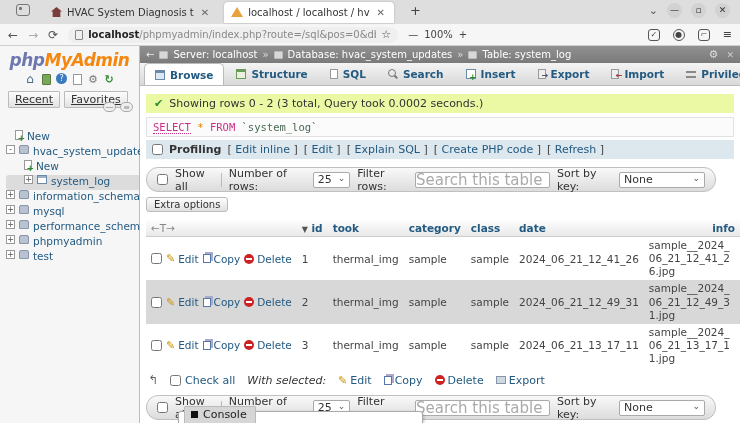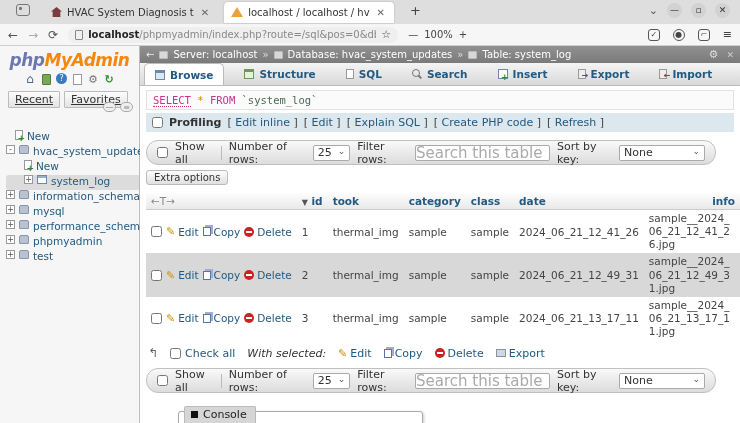--- a/index.html
+++ b/index.html
@@ -70,21 +70,21 @@
   
   .main { flex:1; position:relative; background:#fff; overflow:hidden; }
   .crumb { height:17px; background:linear-gradient(#919191,#7a7a7a); color:#fff; display:flex; align-items:center; gap:5px; padding:0 6px; font-size:10px; }
   .crumb .mini { width:9px; height:8px; background:#d8d8d8; border:1px solid #bbb; border-radius:1px; flex:0 0 9px; }
   .crumb .sep { color:#ddd; }
   .crumb-right { margin-left:auto; display:flex; gap:8px; align-items:center; }
   .crumb-gear::before { content:"⚙"; color:#ddd; font-size:11px; }
   .crumb-x::before { content:"✕"; color:#ccc; font-size:9px; }
   .backarrow::before { content:"←"; color:#eee; font-size:10px; }
 
-  .ptabs { height:23px; background:linear-gradient(#f4f4f4,#d9d9d9); border-bottom:1px solid #bbb; display:flex; align-items:flex-end; padding-left:4px; gap:10px; }
+  .ptabs { height:23px; background:linear-gradient(#f4f4f4,#d9d9d9); border-bottom:1px solid #bbb; display:flex; align-items:flex-end; padding-left:4px; gap:2px; }
   .ptab { display:flex; align-items:center; gap:5px; height:22px; padding:0 10px; color:#235a81; font-weight:bold; font-size:10.5px; border-radius:5px 5px 0 0; }
   .ptab.active { background:#fff; border:1px solid #bbb; border-bottom:none; }
   .ticon { display:inline-block; width:10px; height:10px; }
   .ti-browse { background:#dce9f5; border:1px solid #6a8aa8; }
   .ti-browse::before { content:""; display:block; height:2px; background:#6a8aa8; }
   .ti-structure { background:#e8f0e0; border:1px solid #6a9a5a; }
   .ti-structure::before { content:""; display:block; height:2px; background:#6a9a5a; }
   .ti-sql { background:#fff; border:1px solid #999; width:8px; }
   .ti-search { position:relative; }
   .ti-search::before { content:""; position:absolute; width:6px; height:6px; border:1.5px solid #777; border-radius:50%; left:0; top:0; }
@@ -308,20 +308,24 @@
             <span class="ticon ti-import"></span>
             <span>Import</span>
           </div>
         <div class="ptab">
             <span class="ticon ti-priv"></span>
             <span>Privileges</span>
           </div>
 
       </div>
 
+      <div class="msg">
+        <span class="ck"></span>
+        <span>Showing rows 0 - 2 (3 total, Query took 0.0002 seconds.)</span>
+      </div>
 
       <div class="sqlbox">
         <span class="kw u">SELECT</span>
         <span class="op">*</span>
         <span class="kw">FROM</span>
         <span class="idt">`system_log`</span>
       </div>
 
       <div class="profiling">
         <input type="checkbox" style="">

